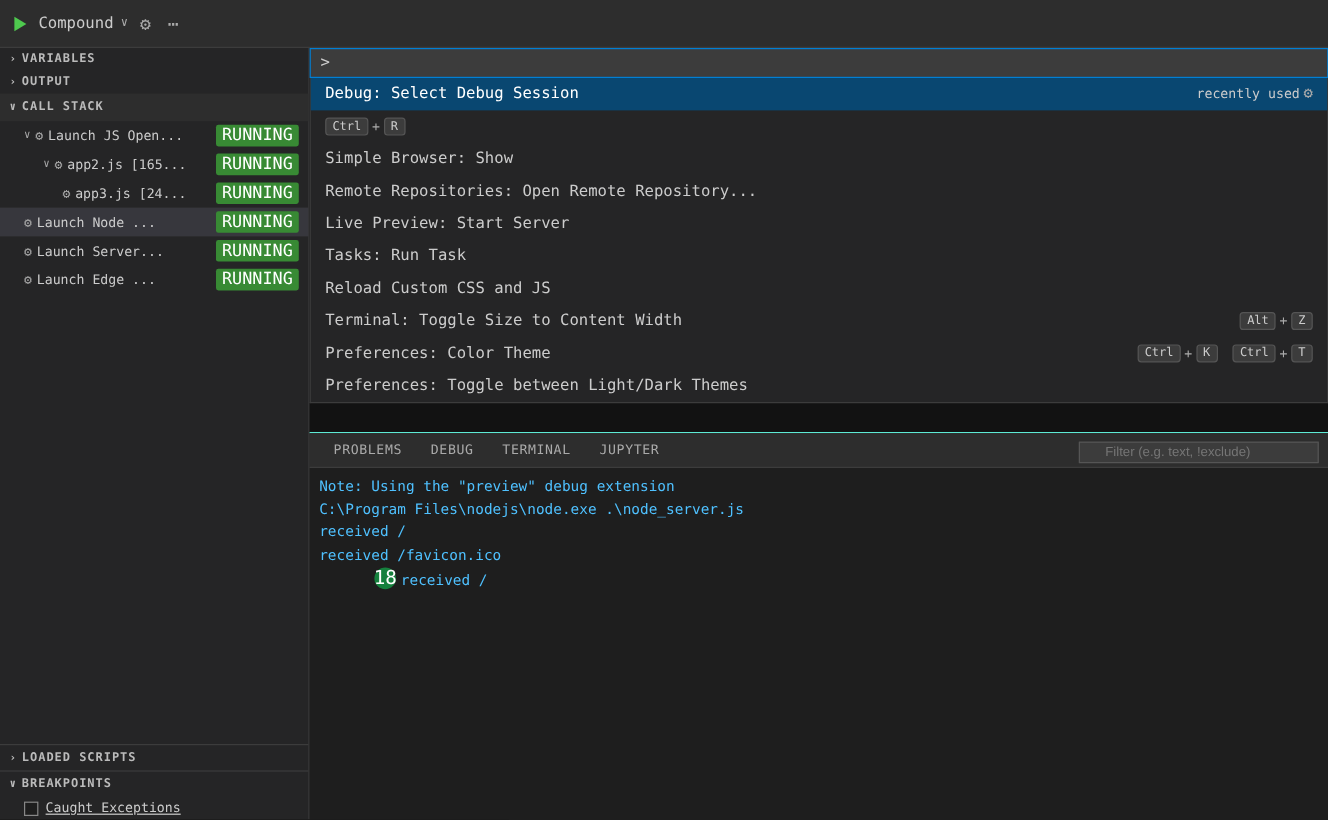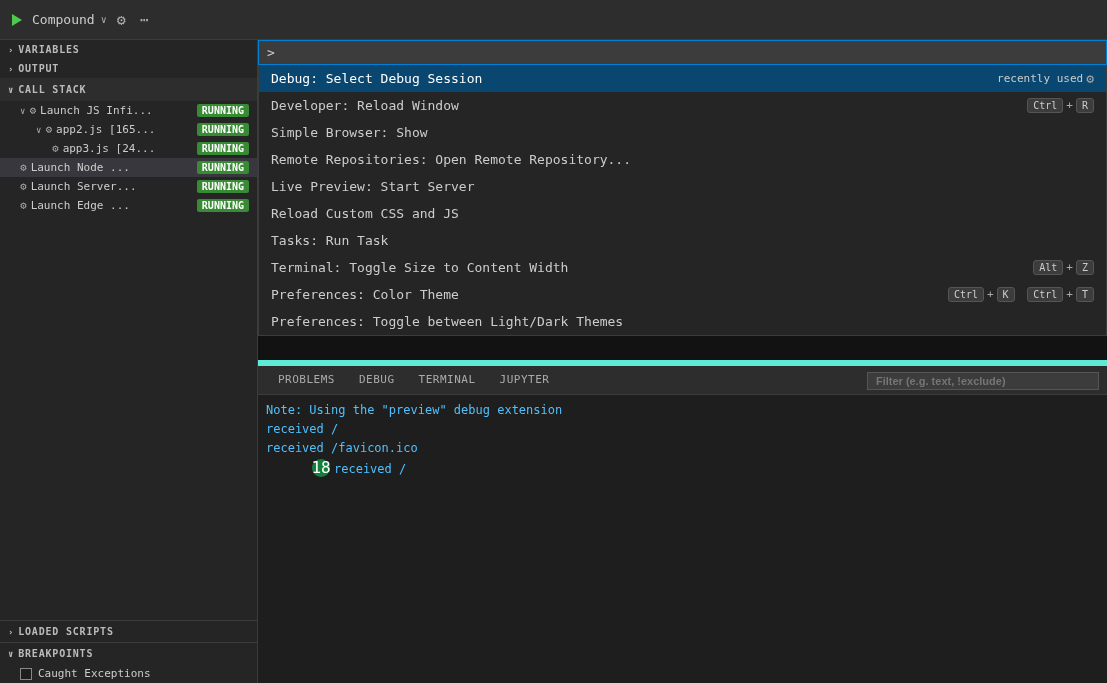--- a/index.html
+++ b/index.html
@@ -89,24 +89,24 @@
       gap: 4px;
     }
     .call-stack-item.selected { background: #37373d; }
     .indent1 { padding-left: 20px; }
     .indent2 { padding-left: 36px; }
     .indent3 { padding-left: 52px; }
     .running-badge {
       margin-left: auto;
       background: #388a34;
       color: #fff;
-      font-size: 10px;
+      font-size: 14px;
       padding: 1px 5px;
       border-radius: 2px;
-      font-weight: 700;
+      font-weight: 400;
     }
     .gear-small { font-size: 11px; color: #aaa; }
 
     .sidebar-bottom {
       margin-top: auto;
       border-top: 1px solid #3c3c3c;
     }
     .loaded-scripts-header {
       display: flex; align-items: center;
       padding: 5px 8px;
@@ -116,21 +116,21 @@
     .breakpoints-header {
       display: flex; align-items: center;
       padding: 5px 8px;
       font-size: 10px; font-weight: bold; letter-spacing: 0.8px;
       color: #bbbbbb; cursor: pointer;
       border-top: 1px solid #3c3c3c;
     }
     .caught-exceptions-row {
       display: flex; align-items: center;
       padding: 3px 8px 3px 20px;
-      font-size: 11px; gap: 6px;
+      font-size: 11px; gap: 6px; text-decoration: underline;
     }
     .checkbox-icon {
       width: 12px; height: 12px;
       border: 1px solid #888;
       background: #1e1e1e;
       display: inline-block;
     }
 
     
     .right-area {
@@ -221,24 +221,23 @@
       border-bottom: 1px solid #007fd4;
     }
     .filter-input-row {
       margin-left: auto;
     }
     .filter-input {
       background: #3c3c3c;
       border: 1px solid #555;
       color: #888;
       font-size: 11px;
-      padding: 2px 8px;
+      padding: 2px 21px;
       outline: none;
-      width: 232px;
-      font-weight: bold;
+      width: 200px;
     }
 
     .console-output {
       flex: 1;
       background: #1e1e1e;
       padding: 6px 8px;
       font-family: Consolas, monospace;
       font-size: 12px;
       color: #4fc1ff;
       overflow-y: auto;
@@ -296,21 +295,21 @@
       <span>OUTPUT</span>
     </div>
     <div class="sidebar-section-header call-stack-header">
       <span class="arrow">∨</span>
       <span>CALL STACK</span>
     </div>
 
     <div class="call-stack-item indent1">
       <span style="font-size:9px;color:#aaa;">∨</span>
       <span class="gear-small">⚙</span>
-      <span>Launch JS Infi...</span>
+      <span>Launch JS Open...</span>
       <span class="running-badge">RUNNING</span>
     </div>
 
     <div class="call-stack-item indent2">
       <span style="font-size:9px;color:#aaa;">∨</span>
       <span class="gear-small">⚙</span>
       <span>app2.js [165...</span>
       <span class="running-badge">RUNNING</span>
     </div>
 
@@ -366,46 +365,45 @@
 
         <div class="command-item active">
           <span class="command-item-label">Debug: Select Debug Session</span>
           <span class="command-item-shortcut">
             <span style="font-size:11px;color:#ccc;">recently used</span>
             <span class="settings-icon-small">⚙</span>
           </span>
         </div>
 
         <div class="command-item">
-          <span class="command-item-label">Developer: Reload Window</span>
           <span class="command-item-shortcut">
             <span class="key-badge">Ctrl</span>
             <span>+</span>
             <span class="key-badge">R</span>
           </span>
         </div>
 
         <div class="command-item">
           <span class="command-item-label">Simple Browser: Show</span>
         </div>
 
         <div class="command-item">
           <span class="command-item-label">Remote Repositories: Open Remote Repository...</span>
         </div>
 
         <div class="command-item">
           <span class="command-item-label">Live Preview: Start Server</span>
         </div>
 
         <div class="command-item">
+          <span class="command-item-label">Tasks: Run Task</span>
+        </div>
+
+        <div class="command-item">
           <span class="command-item-label">Reload Custom CSS and JS</span>
-        </div>
-
-        <div class="command-item">
-          <span class="command-item-label">Tasks: Run Task</span>
         </div>
 
         <div class="command-item">
           <span class="command-item-label">Terminal: Toggle Size to Content Width</span>
           <span class="command-item-shortcut">
             <span class="key-badge">Alt</span>
             <span>+</span>
             <span class="key-badge">Z</span>
           </span>
         </div>
@@ -427,32 +425,33 @@
           <span class="command-item-label">Preferences: Toggle between Light/Dark Themes</span>
         </div>
 
       </div>
     </div>
 
     <div class="right-top-area">
       <div class="dark-overlay"></div>
     </div>
 
-    <div class="bottom-panel" style="margin-top:0; border-top:6px solid #5eead4;">
+    <div class="bottom-panel" style="margin-top:0; border-top:1px solid #5eead4;">
       <div class="panel-tabs">
         <div class="panel-tab">PROBLEMS</div>
         <div class="panel-tab">DEBUG</div>
         <div class="panel-tab">TERMINAL</div>
         <div class="panel-tab">JUPYTER</div>
         <div class="filter-input-row">
           <input class="filter-input" type="text" placeholder="Filter (e.g. text, !exclude)" style="">
         </div>
       </div>
       <div class="console-output">
         <div class="console-line">Note: Using the "preview" debug extension</div>
+        <div class="console-line">C:\Program Files\nodejs\node.exe .\node_server.js</div>
         <div class="console-line">received /</div>
         <div class="console-line">received /favicon.ico</div>
         <div class="console-line"><span class="badge-count">18</span>received /</div>
       </div>
     </div>
 
   </div>
 </div>
 
 </body></html>

